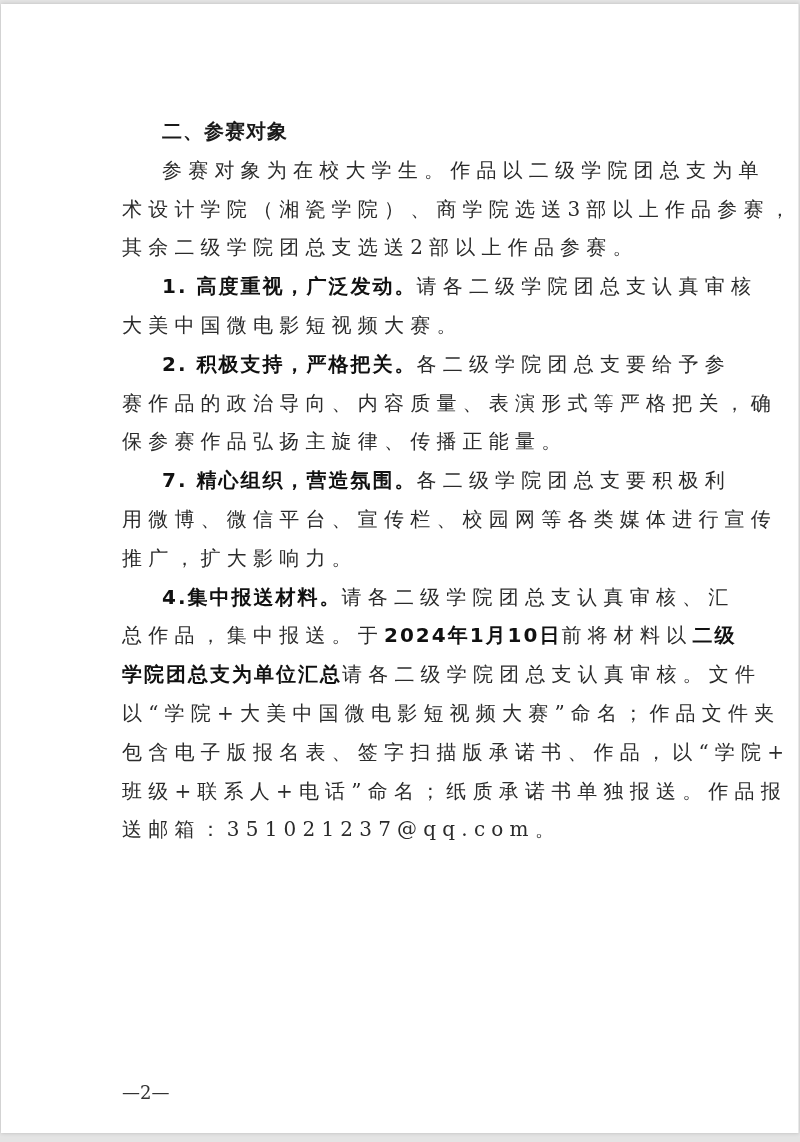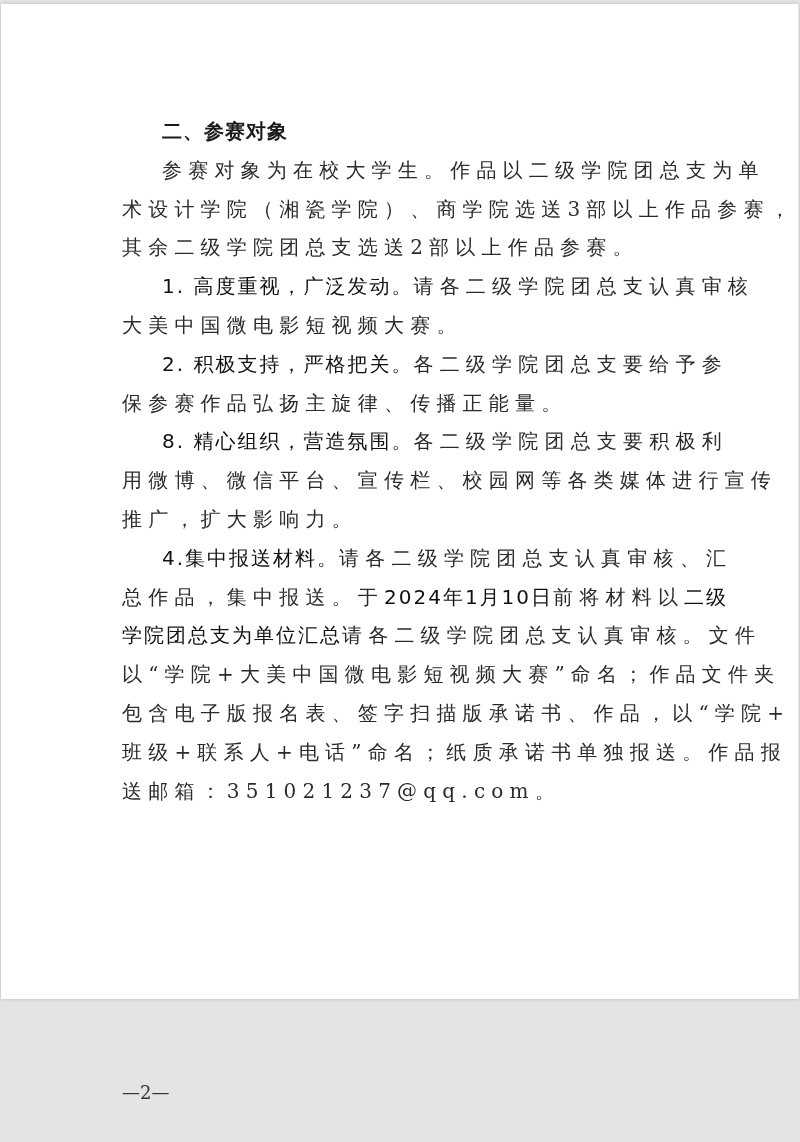--- a/index.html
+++ b/index.html
@@ -8,21 +8,21 @@
     width: 800px;
     height: 1142px;
     background: #e4e4e4;
     overflow: hidden;
   }
   .page {
     position: absolute;
     left: 1px;
     top: 4px;
     width: 797px;
-    height: 995px;
+    height: 1129px;
     background: #ffffff;
     box-shadow: 0 0 4px rgba(0,0,0,0.18);
     border-right: 1px solid #e8e8e8;
   }
   .content {
     position: absolute;
     left: 121px;
     top: 108px;
     width: 545px;
     font-family: "DejaVu Serif", "Liberation Serif", serif;
@@ -37,21 +37,21 @@
   }
   .indent { padding-left: 40px; }
   .heading {
     font-family: "DejaVu Sans", "Liberation Sans", sans-serif;
     font-weight: bold;
     letter-spacing: 1px;
     color: #1a1a1a;
   }
   .b {
     font-family: "DejaVu Sans", "Liberation Sans", sans-serif;
-    font-weight: normal;
+    font-weight: bold;
     letter-spacing: 2px;
     color: #111111;
   }
   .page-number {
     position: absolute;
     left: 121px;
     top: 1078px;
     font-family: "DejaVu Serif", "Liberation Serif", serif;
     font-size: 18px;
     color: #333333;
@@ -76,26 +76,27 @@
       <div class="line indent">
         <span class="b">1. 高度重视，广泛发动。</span><span>请各二级学院团总支认真审核</span>
       </div>
       <div class="line">大美中国微电影短视频大赛。</div>
     </div>
 
     <div>
       <div class="line indent">
         <span class="b">2. 积极支持，严格把关。</span><span>各二级学院团总支要给予参</span>
       </div>
+      <div class="line">赛作品的政治导向、内容质量、表演形式等严格把关，确</div>
       <div class="line">保参赛作品弘扬主旋律、传播正能量。</div>
     </div>
 
     <div>
       <div class="line indent">
-        <span class="b">8. 精心组织，营造氛围。</span><span>各二级学院团总支要积极利</span>
+        <span class="b">7. 精心组织，营造氛围。</span><span>各二级学院团总支要积极利</span>
       </div>
       <div class="line">用微博、微信平台、宣传栏、校园网等各类媒体进行宣传</div>
       <div class="line">推广，扩大影响力。</div>
     </div>
 
     <div>
       <div class="line indent">
         <span class="b">4.集中报送材料。</span><span>请各二级学院团总支认真审核、汇</span>
       </div>
       <div class="line">

